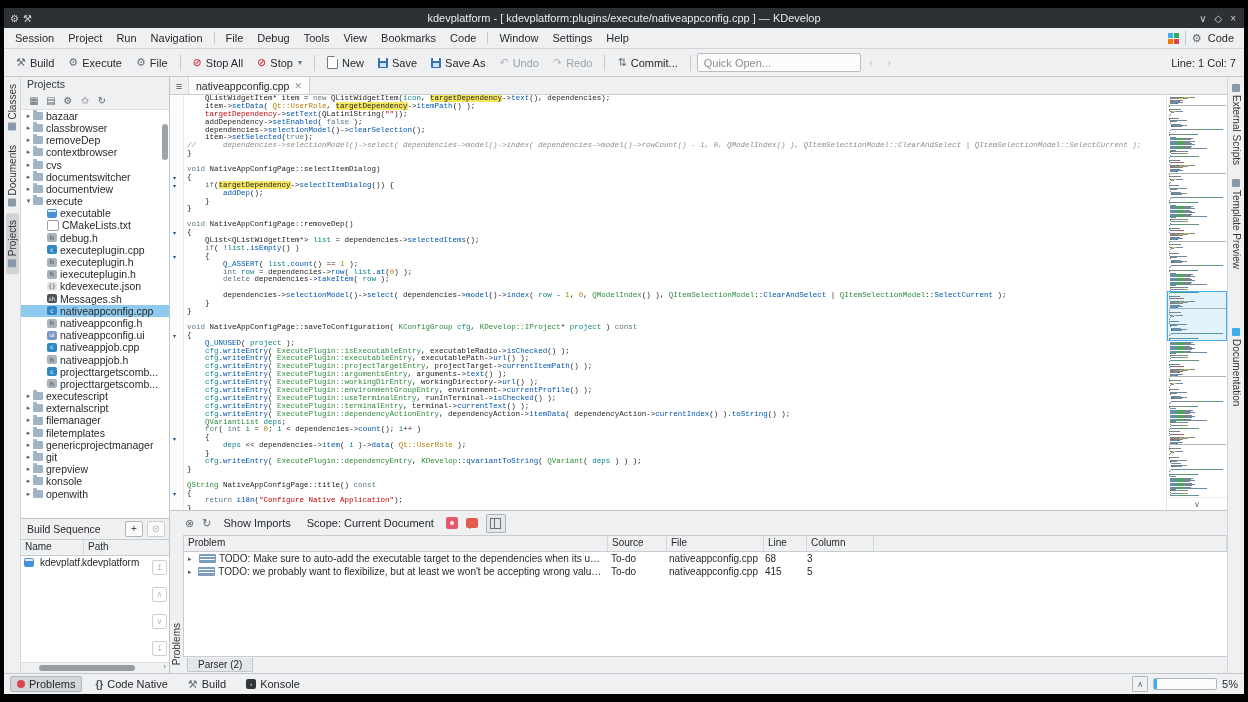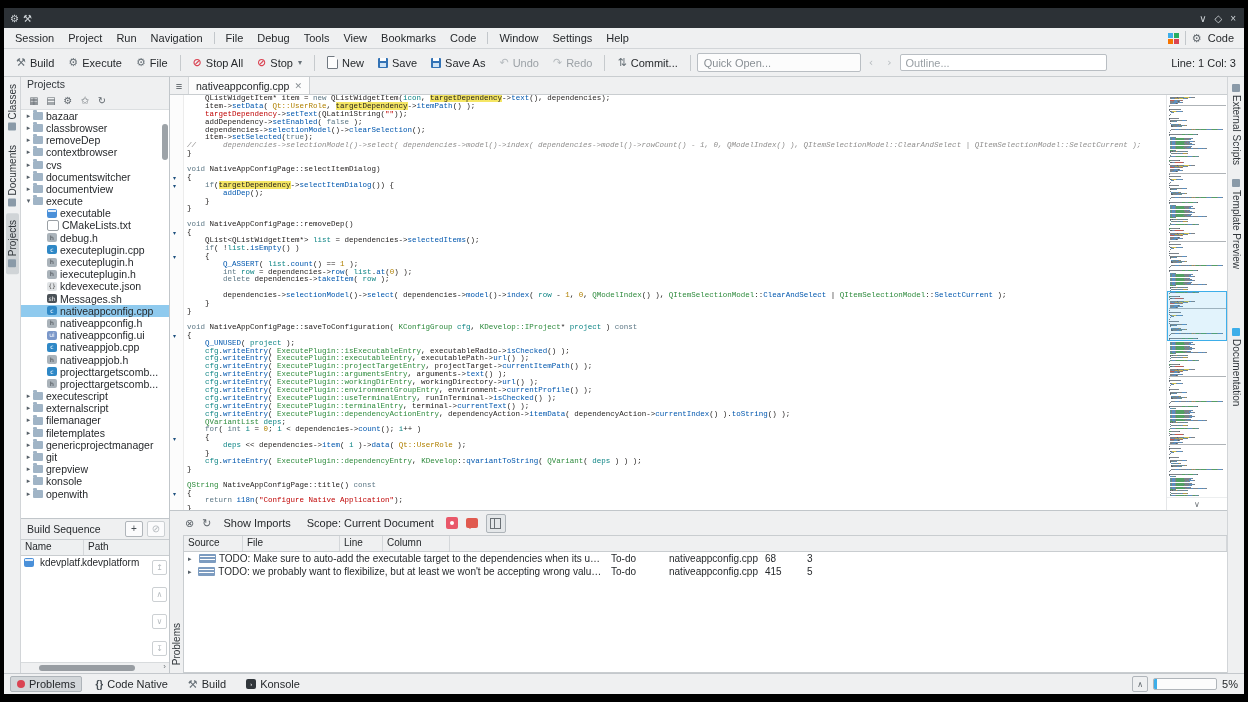--- a/index.html
+++ b/index.html
@@ -160,20 +160,21 @@
 </head>
 <body>
 
 <div id="window">
 
   <div class="titlebar">
     <div class="tb-icons">
       <span>⚙</span>
       <span>⚒</span>
     </div>
+    <div class="tb-title">kdevplatform - [ kdevplatform:plugins/execute/nativeappconfig.cpp ] — KDevelop</div>
     <div class="tb-btns">
       <span>∨</span>
       <span>◇</span>
       <span>×</span>
     </div>
   </div>
 
   <div class="menubar">
     <div id="menu-items">
         <span class="menu-item">Session</span>
@@ -257,22 +258,21 @@
     <div class="tsep"></div>
     <div class="quick-open">
         <span>Quick Open...</span>
       </div>
     <div class="tbtn disabled">
         <span class="ic">‹</span>
       </div>
     <div class="tbtn disabled">
         <span class="ic">›</span>
       </div>
-    <input class="outline-input" placeholder="Outline..." style="">
-    <span class="cursor-pos">Line: 1 Col: 3</span>
+    <span class="cursor-pos">Line: 1 Col: 7</span>
   </div>
 
   <div class="main">
     <div class="side-strip left" id="left-strip">
         <div class="vtab">
           <span class="mini-ic"></span>
           <span>Classes</span>
         </div>
         <div class="vtab">
           <span class="mini-ic"></span>
@@ -2994,20 +2994,21 @@
             <span class="pt-label">Show Imports</span>
             <span class="pt-label">Scope: Current Document</span>
             <span class="badge-red"></span>
             <span class="badge-bubble"></span>
             <span class="col-btn">
                 <i></i>
               </span>
           </div>
           <div class="prob-table">
             <div class="prob-head" id="prob-head">
+                <span style="width: 415px; flex: 0 0 auto;">Problem</span>
                 <span style="width: 50px; flex: 0 0 auto;">Source</span>
                 <span style="width: 88px; flex: 0 0 auto;">File</span>
                 <span style="width: 34px; flex: 0 0 auto;">Line</span>
                 <span style="width: 58px; flex: 0 0 auto;">Column</span>
                 <span style="flex: 1 1 0%;"></span>
               </div>
             <div id="prob-rows" style="flex:1;overflow:hidden;">
                 <div class="prow">
                   <span class="pc1" style="width: 415px; flex: 0 0 auto;">
                     <span class="exp">▸</span>
@@ -3024,20 +3025,23 @@
                     <span class="exp">▸</span>
                     <span class="todo-ic"></span>
                     <span style="overflow: hidden; text-overflow: ellipsis; padding: 0px;">TODO: we probably want to flexibilize, but at least we won't be accepting wrong values anymore</span>
                   </span>
                   <span style="width: 50px; flex: 0 0 auto;">To-do</span>
                   <span style="width: 88px; flex: 0 0 auto;">nativeappconfig.cpp</span>
                   <span style="width: 34px; flex: 0 0 auto;">415</span>
                   <span style="width: 58px; flex: 0 0 auto;">5</span>
                 </div>
               </div>
+          </div>
+          <div class="prob-tabs">
+            <span class="ptab">Parser (2)</span>
           </div>
         </div>
       </div>
     </div>
 
     <div class="side-strip right" id="right-strip">
         <div class="vtab-r">
           <span class="mini-ic"></span>
           <span>External Scripts</span>
         </div>

